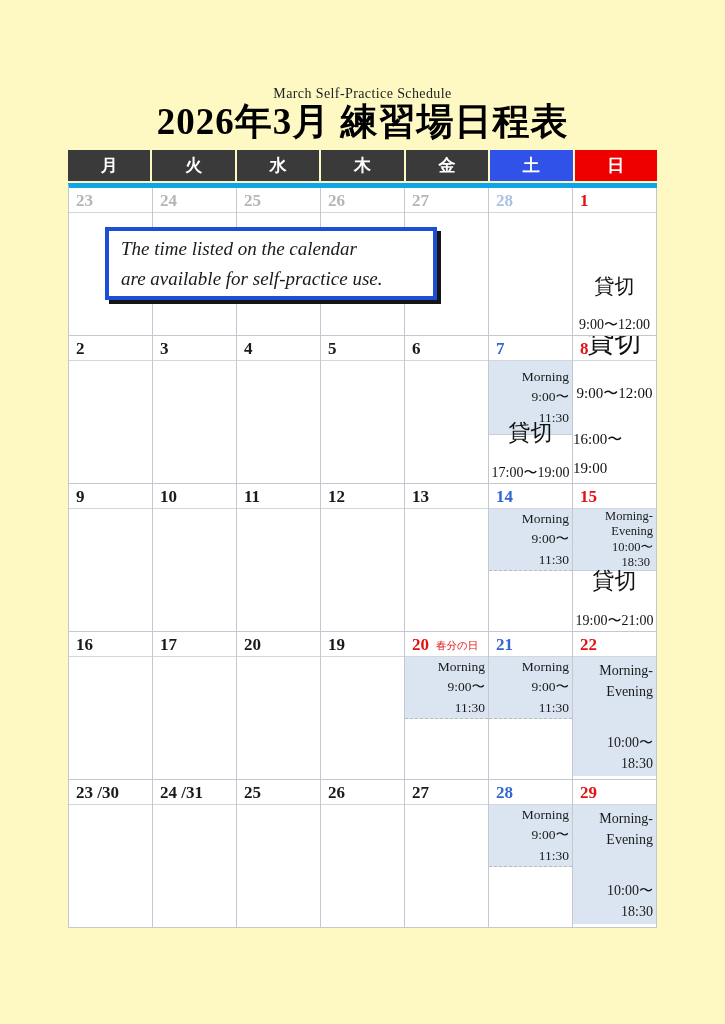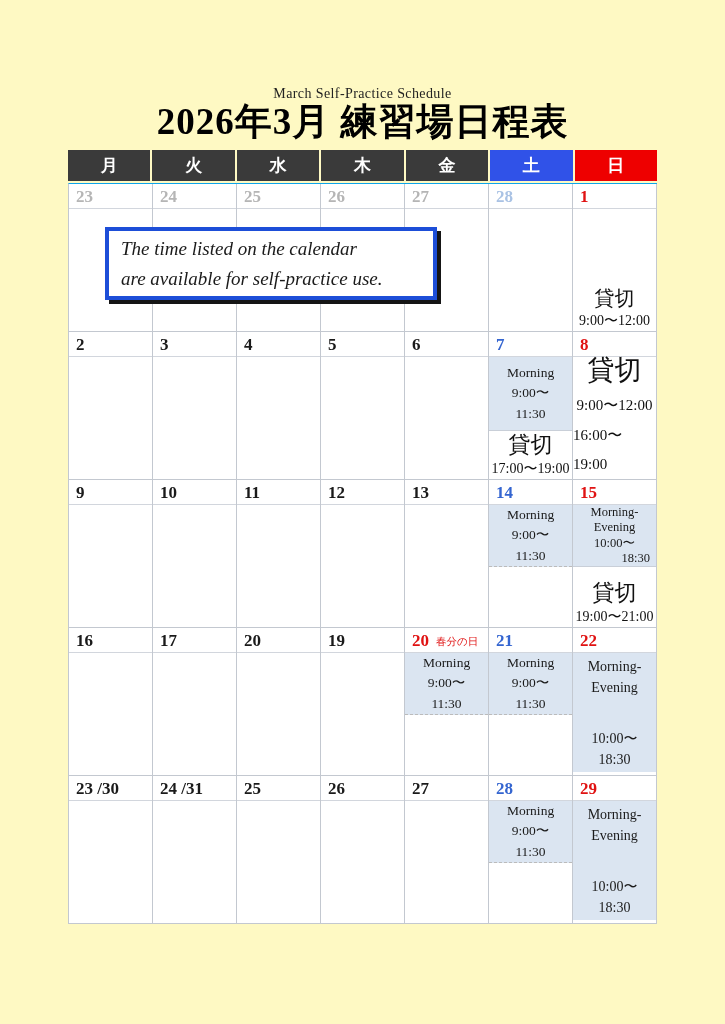--- a/index.html
+++ b/index.html
@@ -22,21 +22,21 @@
   }
   .weekday-cell{
     display:flex;align-items:center;justify-content:center;
     color:#fff;font-weight:bold;font-size:17px;
   }
   .weekday-cell.weekday{background:#3a3a3a;}
   .weekday-cell.saturday{background:#3052e8;}
   .weekday-cell.sunday{background:#ee0000;}
   .grid{
     display:grid;grid-template-columns:repeat(7,1fr);
-    border-top:1px solid #0ea5e9;border-left:1px solid #c3c8d0;background:#fff;
+    border-top:5px solid #0ea5e9;border-left:1px solid #c3c8d0;background:#fff;
   }
   .day-cell{
     border-right:1px solid #c3c8d0;border-bottom:1px solid #c3c8d0;
     height:147px;display:flex;flex-direction:column;overflow:hidden;background:#fff;
   }
   .date-strip{
     flex:none;height:23px;display:flex;align-items:center;
     padding:1px 0 0 7px;border-bottom:1px solid #d2d6dd;
   }
   .date-num{font-weight:bold;font-size:17px;line-height:1;}
@@ -48,32 +48,32 @@
   .holiday{font-size:10.5px;color:#e01212;margin-left:7px;padding-top:3px;line-height:1;}
   .cell-content{flex:1;display:flex;flex-direction:column;min-height:0;}
   .shaded{
     flex:none;background:#dbe5f1;display:flex;flex-direction:column;justify-content:center;
     text-align:center;font-size:13.5px;line-height:1.5;color:#1a1a1a;
     border-bottom:1px solid #c9cfd8;box-sizing:border-box;padding:1px 0;
   }
   .shaded.dashed{border-bottom:1px dashed #bbbbbb;}
   .shaded.full{flex:1;margin-bottom:3px;border-bottom:none;font-size:14px;}
   .shaded.compact{font-size:12.5px;line-height:1.22;}
-  .shaded .line{padding:0 3px;}
+  .shaded .line{padding:0 3px;text-align:right;}
   .shaded .line.right{text-align:right;padding-right:6px;}
   .shaded .gap{height:30px;flex:none;}
   .booked{
     flex:1;display:flex;flex-direction:column;justify-content:flex-end;align-items:center;
     color:#111;min-height:0;
   }
   .bk-title{line-height:1.25;}
   .booked.sm .bk-title{font-size:20px;}
   .booked.md .bk-title{font-size:22px;}
   .booked.lg .bk-title{font-size:27px;margin-bottom:4px;}
-  .bk-time{font-size:14px;line-height:1.45;}
+  .bk-time{font-size:14px;line-height:1.45;margin-top:16px;}
   .booked.lg .bk-time{font-size:15px;line-height:1.95;}
   .note{
     position:absolute;left:105px;top:227px;width:332px;height:73px;box-sizing:border-box;
     background:#fff;border:4px solid #1d4ed8;box-shadow:4px 4px 0 #151515;
     display:flex;flex-direction:column;justify-content:center;
     padding:4px 12px;font-style:italic;font-size:19px;line-height:1.55;color:#1a1a1a;
     z-index:5;
   }
 </style>
 </head>

